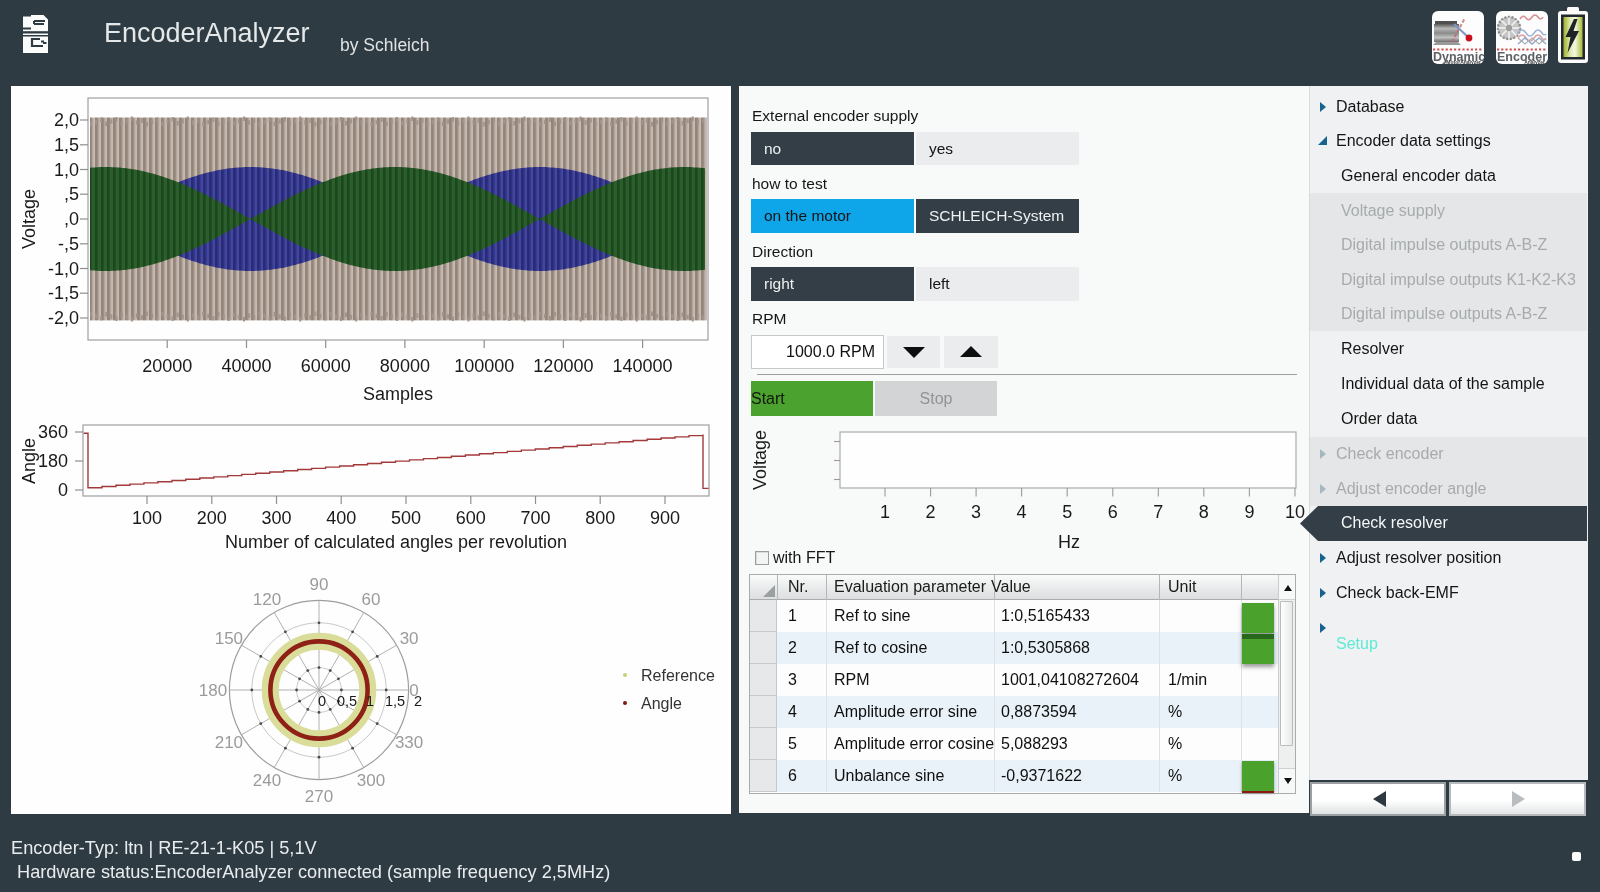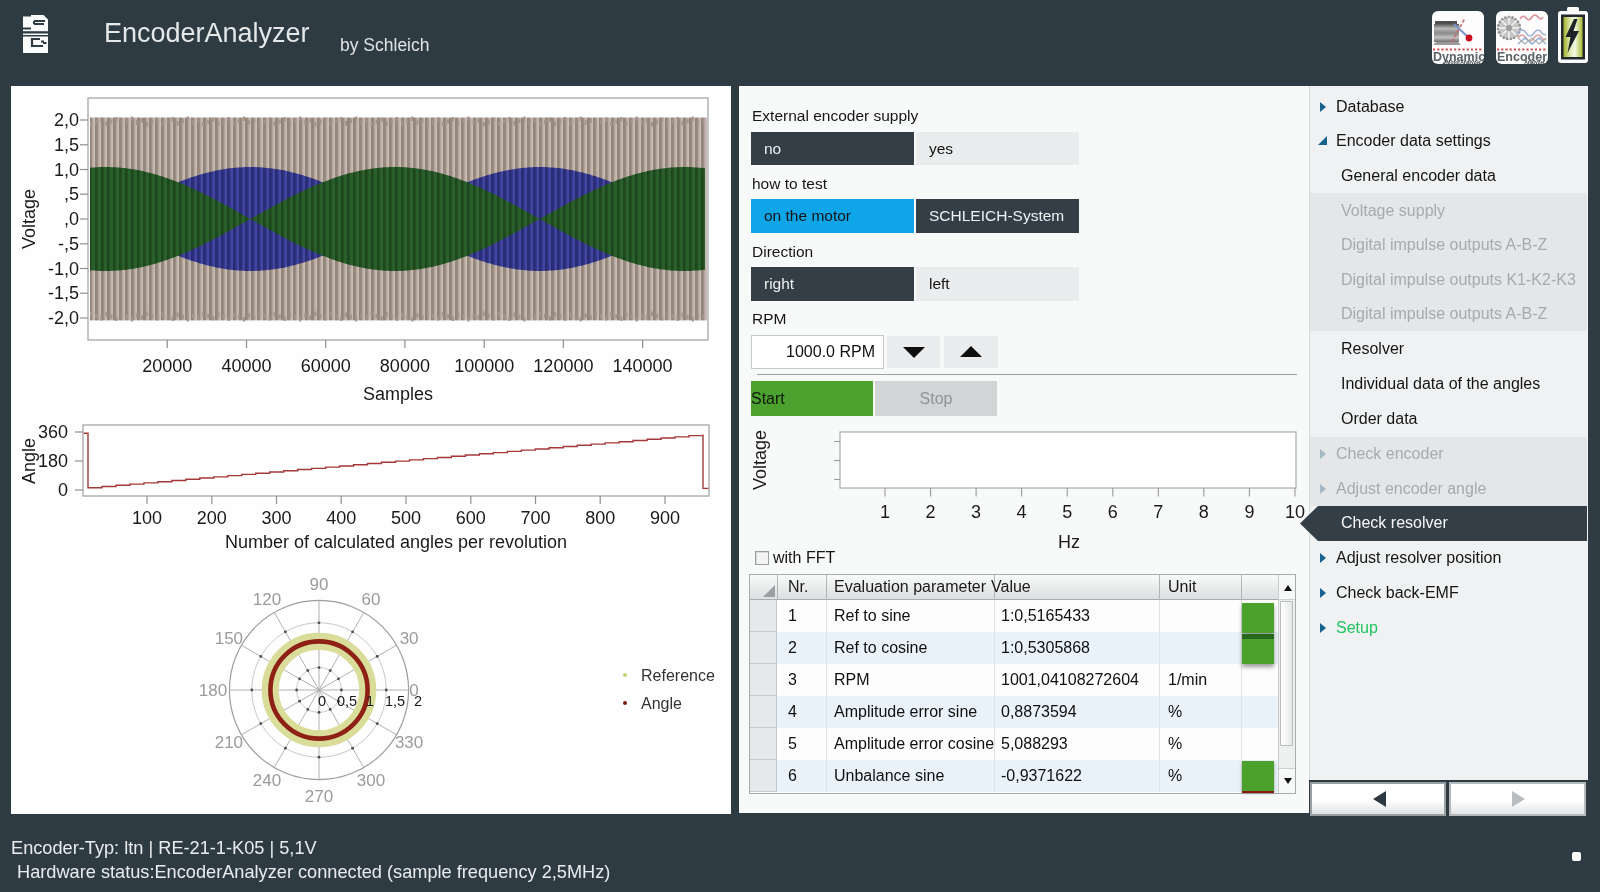--- a/index.html
+++ b/index.html
@@ -344,31 +344,31 @@
 <div style="position:absolute;left:1336px;top:95px;height:24px;line-height:24px;font-size:16px;color:#151515;white-space:nowrap">Database</div>
 <div style="position:absolute;left:1320px;top:101.5px;width:0;height:0;border-left:6.5px solid #17628f;border-top:5px solid transparent;border-bottom:5px solid transparent"></div>
 <div style="position:absolute;left:1336px;top:129px;height:24px;line-height:24px;font-size:16px;color:#151515;white-space:nowrap">Encoder data settings</div>
 <div style="position:absolute;left:1318px;top:136px;width:9px;height:9px;background:#17628f;clip-path:polygon(100% 0,100% 100%,0 100%)"></div>
 <div style="position:absolute;left:1341px;top:164px;height:24px;line-height:24px;font-size:16px;color:#151515;white-space:nowrap">General encoder data</div>
 <div style="position:absolute;left:1341px;top:199px;height:24px;line-height:24px;font-size:16px;color:#a7abad;white-space:nowrap">Voltage supply</div>
 <div style="position:absolute;left:1341px;top:233px;height:24px;line-height:24px;font-size:16px;color:#a7abad;white-space:nowrap">Digital impulse outputs A-B-Z</div>
 <div style="position:absolute;left:1341px;top:268px;height:24px;line-height:24px;font-size:16px;color:#a7abad;white-space:nowrap">Digital impulse outputs K1-K2-K3</div>
 <div style="position:absolute;left:1341px;top:302px;height:24px;line-height:24px;font-size:16px;color:#a7abad;white-space:nowrap">Digital impulse outputs A-B-Z</div>
 <div style="position:absolute;left:1341px;top:337px;height:24px;line-height:24px;font-size:16px;color:#151515;white-space:nowrap">Resolver</div>
-<div style="position:absolute;left:1341px;top:372px;height:24px;line-height:24px;font-size:16px;color:#151515;white-space:nowrap">Individual data of the angles</div>
+<div style="position:absolute;left:1341px;top:372px;height:24px;line-height:24px;font-size:16px;color:#151515;white-space:nowrap">Individual data of the sample</div>
 <div style="position:absolute;left:1341px;top:407px;height:24px;line-height:24px;font-size:16px;color:#151515;white-space:nowrap">Order data</div>
 <div style="position:absolute;left:1336px;top:442px;height:24px;line-height:24px;font-size:16px;color:#a7abad;white-space:nowrap">Check encoder</div>
 <div style="position:absolute;left:1320px;top:448.5px;width:0;height:0;border-left:6.5px solid #a5b8c2;border-top:5px solid transparent;border-bottom:5px solid transparent"></div>
 <div style="position:absolute;left:1336px;top:477px;height:24px;line-height:24px;font-size:16px;color:#a7abad;white-space:nowrap">Adjust encoder angle</div>
 <div style="position:absolute;left:1320px;top:483.5px;width:0;height:0;border-left:6.5px solid #a5b8c2;border-top:5px solid transparent;border-bottom:5px solid transparent"></div>
 <div style="position:absolute;left:1336px;top:546px;height:24px;line-height:24px;font-size:16px;color:#151515;white-space:nowrap">Adjust resolver position</div>
 <div style="position:absolute;left:1320px;top:552.5px;width:0;height:0;border-left:6.5px solid #17628f;border-top:5px solid transparent;border-bottom:5px solid transparent"></div>
 <div style="position:absolute;left:1336px;top:581px;height:24px;line-height:24px;font-size:16px;color:#151515;white-space:nowrap">Check back-EMF</div>
 <div style="position:absolute;left:1320px;top:587.5px;width:0;height:0;border-left:6.5px solid #17628f;border-top:5px solid transparent;border-bottom:5px solid transparent"></div>
-<div style="position:absolute;left:1336px;top:616px;height:24px;line-height:24px;font-size:16px;color:#22c55e;white-space:nowrap">Setup</div>
+<div style="position:absolute;left:1336px;top:632px;height:24px;line-height:24px;font-size:16px;color:#5eead4;white-space:nowrap">Setup</div>
 <div style="position:absolute;left:1320px;top:622.5px;width:0;height:0;border-left:6.5px solid #17628f;border-top:5px solid transparent;border-bottom:5px solid transparent"></div>
 <svg style="position:absolute;left:1296px;top:502px" width="292" height="44" viewBox="0 0 292 44">
     <polygon points="22,4 291,4 291,39 22,39 4,21.5" fill="#333e46"></polygon>
   </svg>
 <div style="position:absolute;left:1341px;top:511px;height:24px;line-height:24px;font-size:16px;color:#f5f7f8;white-space:nowrap">Check resolver</div>
 <div style="position:absolute;left:1310px;top:782px;width:136px;height:34px;background:linear-gradient(#ffffff 55%,#dfe1e2);border:2px solid #9aa0a2;box-sizing:border-box">
 <div style="position:absolute;left:61px;top:7px;width:0;height:0;border-right:13px solid #2d3840;border-top:8.5px solid transparent;border-bottom:8.5px solid transparent"></div>
   </div>
 <div style="position:absolute;left:1449px;top:782px;width:137px;height:34px;background:linear-gradient(#ffffff 55%,#e3e5e6);border:2px solid #b6babc;box-sizing:border-box">
 <div style="position:absolute;left:61px;top:7px;width:0;height:0;border-left:13px solid #b9bdbf;border-top:8.5px solid transparent;border-bottom:8.5px solid transparent"></div>

